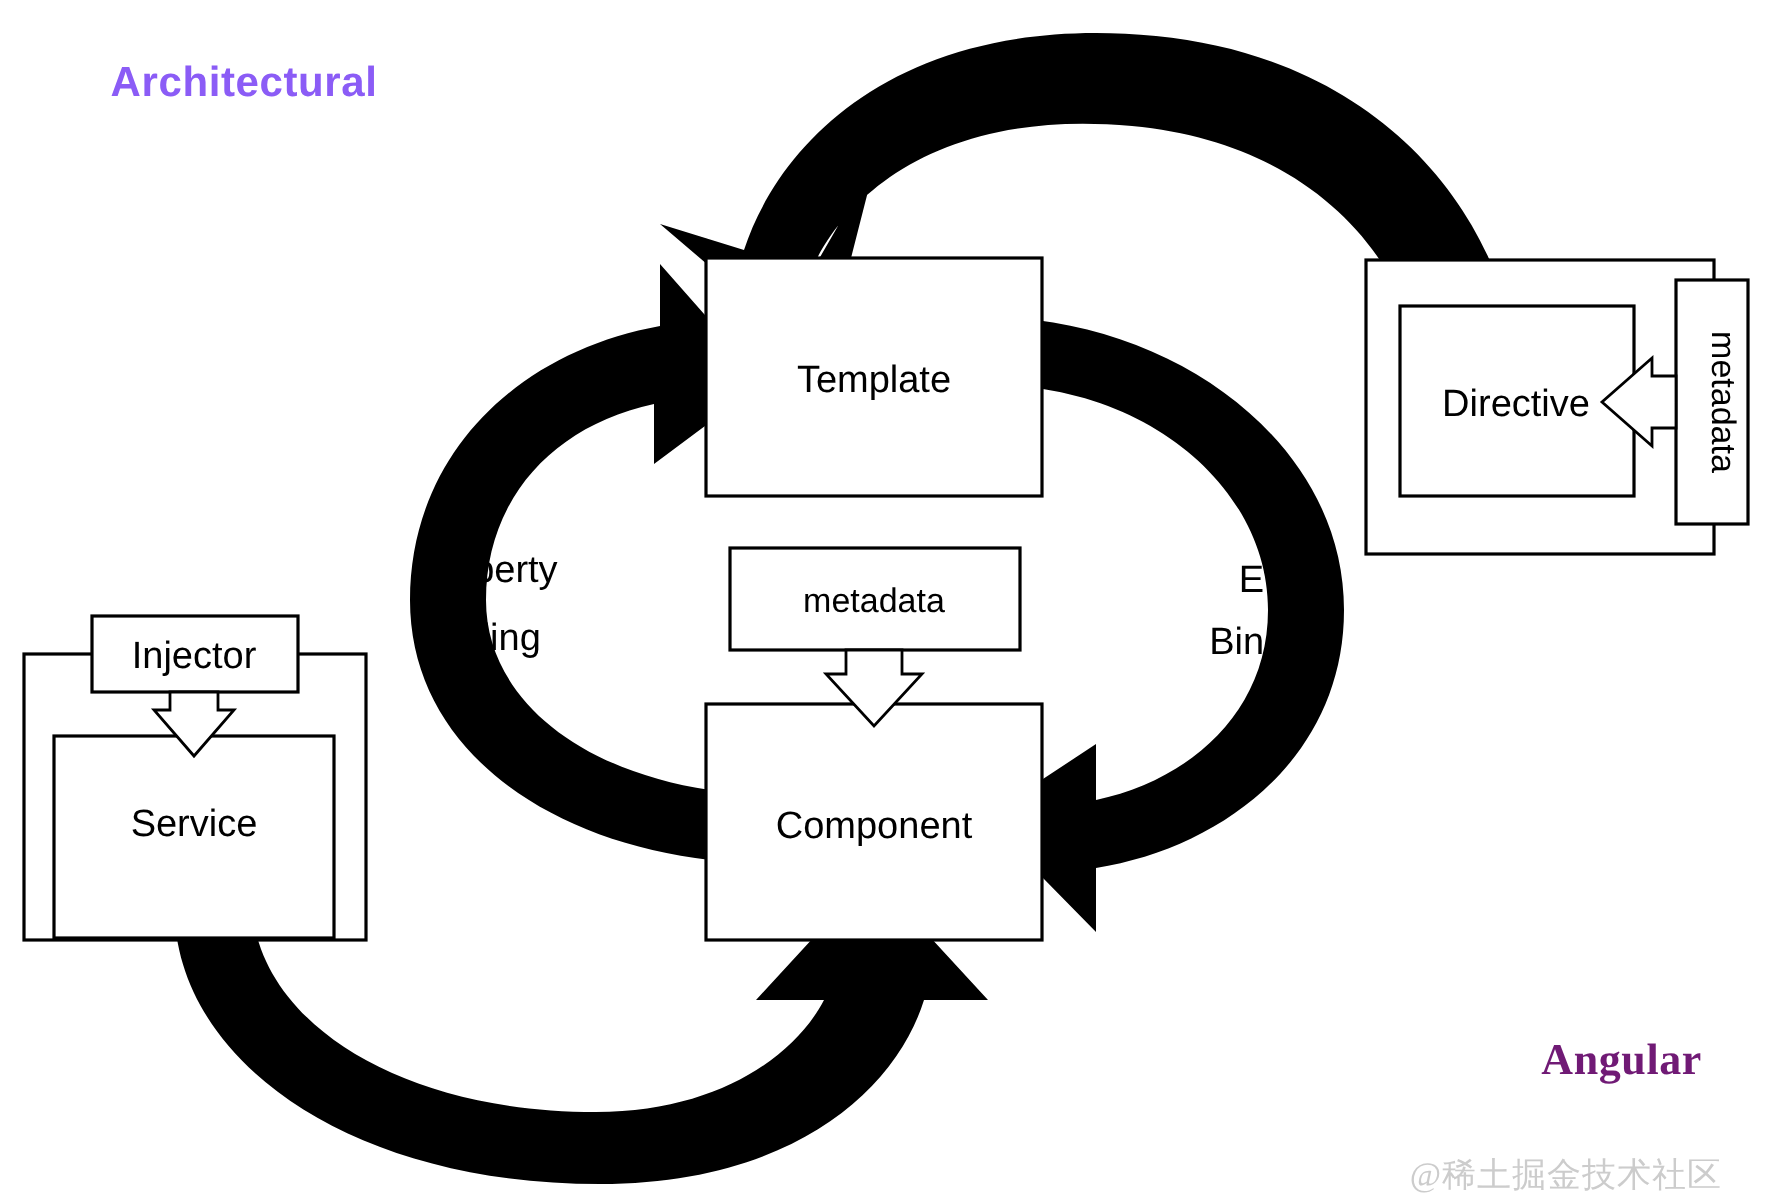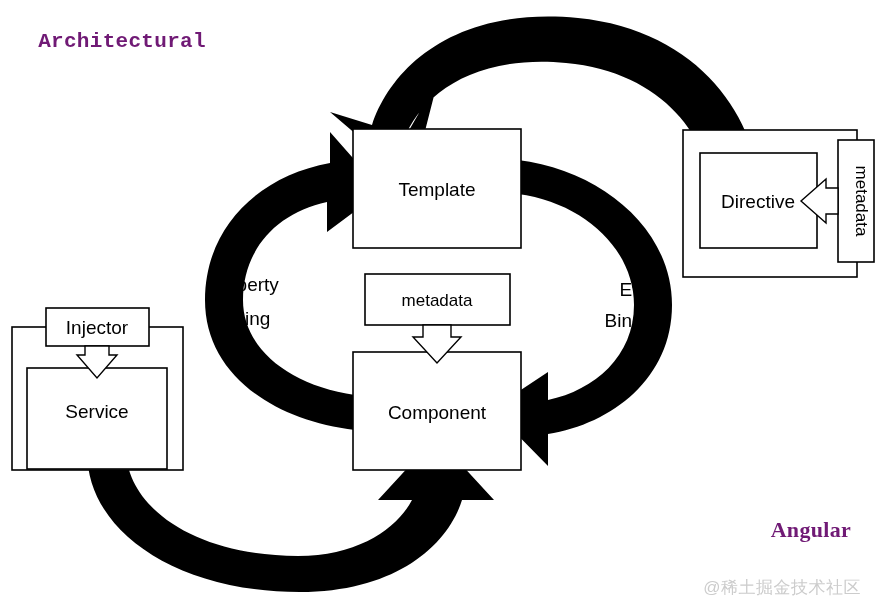--- a/index.html
+++ b/index.html
@@ -23,42 +23,42 @@
     top: 0;
     width: 887px;
     height: 602px;
   }
   .title-block {
     position: absolute;
     left: 22px;
     top: 28px;
     width: 200px;
     text-align: center;
-    font-family: Liberation Mono, monospace;
+    font-family: Liberation Sans, sans-serif;
     font-weight: bold;
     font-size: 21px;
     line-height: 1.35;
-    color: #701a75;
+    color: #8b5cf6;
     letter-spacing: 0.3px;
   }
   .brand-block {
     position: absolute;
     right: 36px;
     top: 517px;
     font-family: "Liberation Serif", serif;
     font-weight: bold;
     font-size: 22px;
     color: #701a75;
     letter-spacing: 0.3px;
   }
   .watermark {
     position: absolute;
     right: 26px;
     top: 576px;
-    font-family: Liberation Sans, sans-serif;
+    font-family: Liberation Serif, serif;
     font-size: 17px;
     color: #cccccc;
     letter-spacing: 0.5px;
     white-space: nowrap;
   }
   .node-label {
     font-family: "Liberation Sans", sans-serif;
     font-size: 19px;
     fill: #000000;
   }

